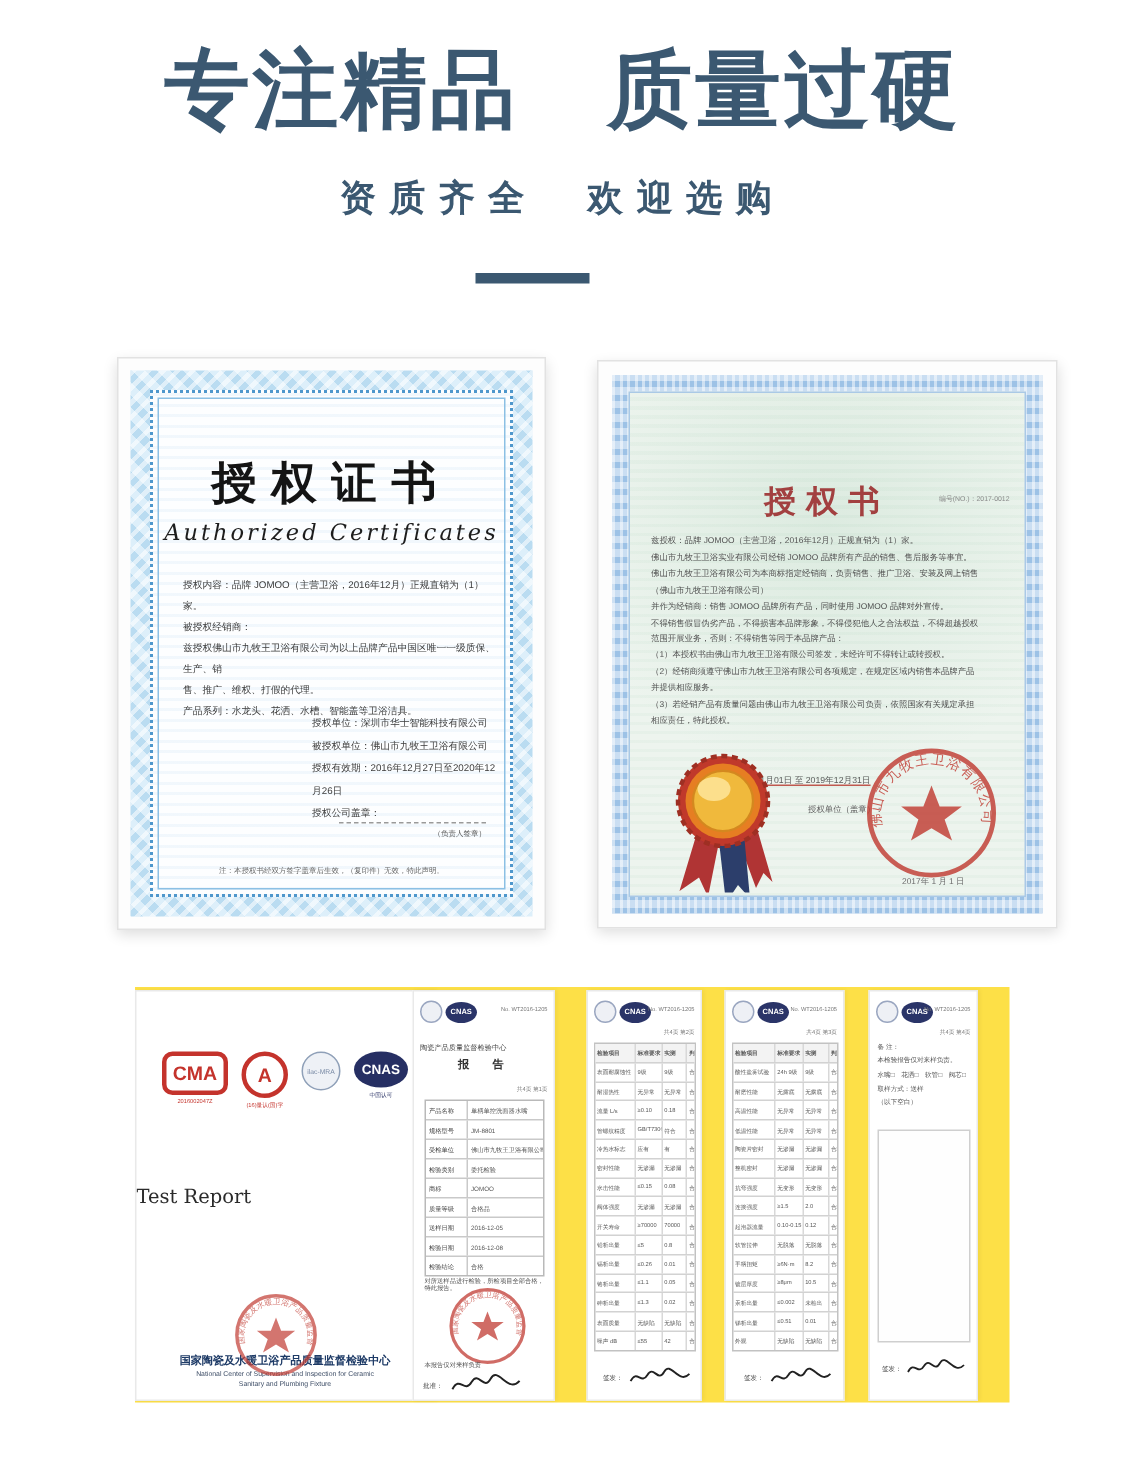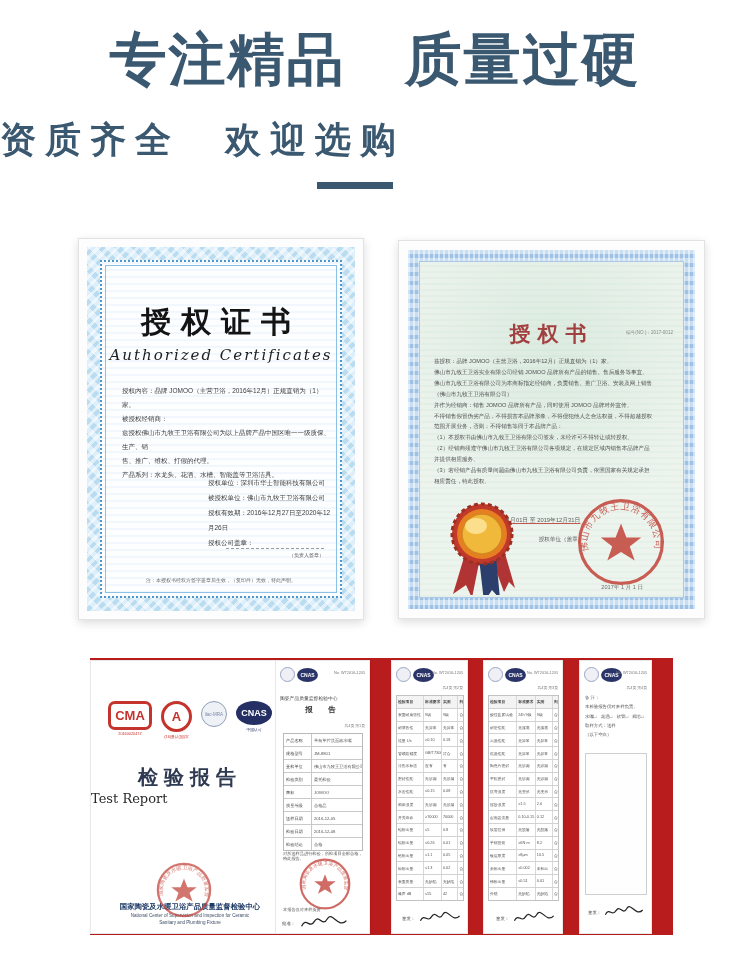--- a/index.html
+++ b/index.html
@@ -5,21 +5,21 @@
   html,body{margin:0;padding:0;background:#fff;}
   .stage{position:relative;width:750px;height:979px;background:#fff;overflow:hidden;
          font-family:"Liberation Sans",sans-serif;-webkit-text-size-adjust:none;}
   .abs{position:absolute;}
   .blur1{filter:blur(.35px);}
   .blur2{filter:blur(.5px);}
 
   
   .h1{left:0;right:0;top:22px;text-align:center;font-size:57px;font-weight:900;
       color:#3b5871;letter-spacing:2px;}
-  .h2{left:0;right:0;top:116px;font-size:36px;font-weight:600;
+  .h2{left:0;right:0;top:116px;text-align:center;font-size:24px;font-weight:600;
       color:#3b5871;letter-spacing:9px;}
   .divider{left:317px;top:182px;width:76px;height:7px;background:#3b5871;}
 
   
   .cert{position:absolute;background:#fdfdfd;border:1px solid #e2e2e2;
         box-shadow:0 3px 9px rgba(0,0,0,.14);}
   .cert-left{left:78px;top:238px;width:284px;height:380px;}
   .cert-right{left:398px;top:240px;width:285px;height:377px;padding-left:20px;}
   .lace-l{position:absolute;inset:8px;
     background:
@@ -50,21 +50,21 @@
   .cr-title{left:0;right:0;top:56px;text-align:center;font-size:21px;font-weight:800;
             color:#a24040;letter-spacing:7px;}
   .cr-code{right:8px;top:66px;font-size:4.6px;color:#8a8a8a;}
   .cr-body{left:12px;right:10px;top:92px;font-size:5.6px;line-height:1.95;color:#515151;}
   .cr-validity{left:34px;right:34px;top:252px;font-size:5.8px;color:#5a5a5a;
     text-decoration:underline;text-decoration-color:#c0584f;}
   .cr-issuer{right:92px;top:272px;font-size:5.6px;color:#5a5a5a;}
   .cr-date{right:38px;top:320px;font-size:5.6px;color:#6a6a6a;}
 
   
-  .panel{position:absolute;left:90px;top:658px;width:583px;height:277px;background:#b91c1c;}
+  .panel{position:absolute;left:90px;top:658px;width:583px;height:277px;background:#fde047;}
   .rpage{position:absolute;top:2px;height:272px;background:#fff;border:1px solid #e9e9e9;
          box-shadow:1px 0 3px rgba(0,0,0,.05);overflow:hidden;}
   .cover{left:0;width:198px;}
   .p2{left:185px;width:93px;}
   .p3{left:301px;width:75px;}
   .p4{left:393px;width:78px;}
   .p5{left:489px;width:71px;}
 
   .logo-row{left:0;right:0;top:40px;display:flex;justify-content:center;align-items:flex-start;gap:9px;}
   .logo{display:flex;flex-direction:column;align-items:center;gap:2px;}
@@ -217,21 +217,20 @@
           <div class="logo-sub">(16)量认(国)字</div>
         </div>
         <div class="logo">
           <div class="ilac-circ">ilac-MRA</div>
         </div>
         <div class="logo">
           <div class="cnas-oval">CNAS</div>
           <div class="logo-sub b">中国认可</div>
         </div>
       </div>
-      <div class="abs cov-title">检验报告</div>
       <div class="abs cov-title-en">Test Report</div>
       <div class="abs cov-org blur1">国家陶瓷及水暖卫浴产品质量监督检验中心</div>
       <div class="abs cov-en1 blur2">National Center of Supervision and Inspection for Ceramic</div>
       <div class="abs cov-en2 blur2">Sanitary and Plumbing Fixture</div>
       <svg class="abs" style="left:64px;top:200px;" width="58" height="58" viewBox="0 0 100 100" opacity="0.7">
         <circle cx="50" cy="50" r="45" fill="none" stroke="#c13c33" stroke-width="4"></circle>
         <path id="arcB" d="M14,60 A37,37 0 1,1 86,60" fill="none"></path>
         <text font-size="9" fill="#c13c33"><textPath href="#arcB">国家陶瓷及水暖卫浴产品质量监督检验中心</textPath></text>
         <path d="M50 30 L55.9 45.2 L72 45.2 L59.5 54.8 L64.9 70 L50 61 L35.1 70 L40.5 54.8 L28 45.2 L44.1 45.2 Z" fill="#c13c33"></path>
       </svg>

